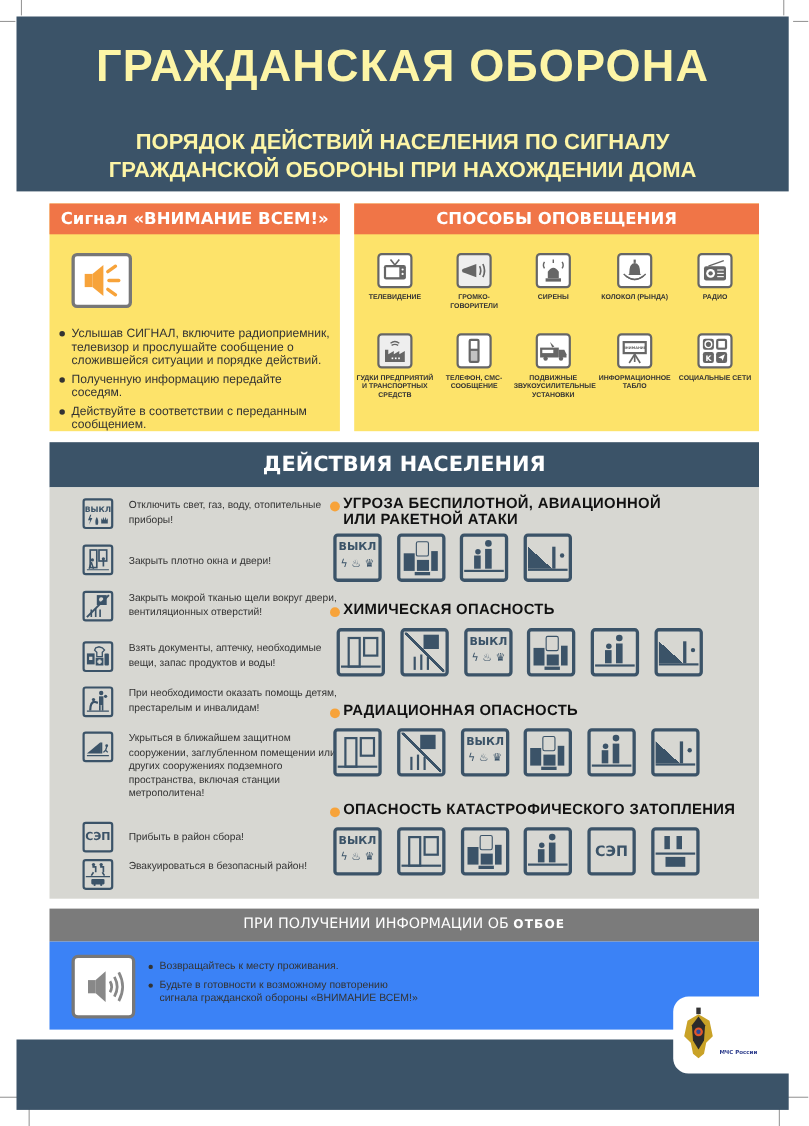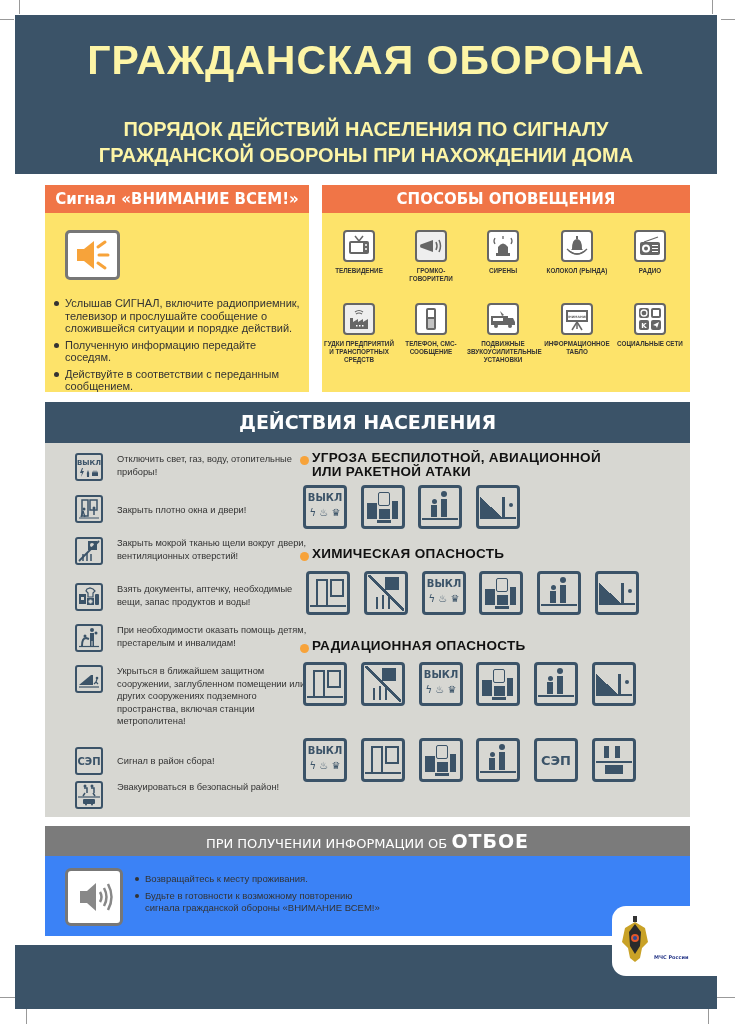--- a/index.html
+++ b/index.html
@@ -90,21 +90,21 @@
   .t-icon {
     position: absolute; top: 0; width: 44px; height: 44px; border: 3px solid #3b5368; border-radius: 4px;
     background: #d7d7d2; display: flex; align-items: center; justify-content: center;
   }
 
   
   .otboi-band {
     position: absolute; left: 45px; top: 826px; width: 645px; height: 30px; background: #7b7b7b;
     color: #fff; text-align: center; line-height: 30px; font-size: 13px; font-family: "DejaVu Sans", sans-serif;
   }
-  .otboi-band b { font-size: 19px; letter-spacing: 1px; }
+  .otboi-band b { font-size: 11px; letter-spacing: 1px; }
   .otboi-body { position: absolute; left: 45px; top: 856px; width: 645px; height: 80px; background: #3b82f6; }
   .otboi-speaker {
     position: absolute; left: 20px; top: 12px; width: 58px; height: 58px;
     border: 3px solid #777; border-radius: 6px; background: #fff;
   }
   .otboi-list { position: absolute; left: 90px; top: 17px; list-style: none; }
   .otboi-list li {
     position: relative; padding-left: 10px; font-size: 9.5px; line-height: 12.5px; color: #333; margin-bottom: 4px;
     font-family: "Liberation Sans", sans-serif;
   }
@@ -366,21 +366,21 @@
           <path d="M20 12 L19 15 L21 17 M19 15 L17 17" stroke="#3b5368" stroke-width="1.2" fill="none"></path>
           <line x1="2" y1="20" x2="22" y2="20" stroke="#3b5368" stroke-width="1.2"></line>
         </svg>
     </div>
     <div class="act-text">Укрыться в ближайшем защитном сооружении, заглубленном помещении или других сооружениях подземного пространства, включая станции метрополитена!</div>
   </div>
   <div class="act-item" style="top:304px;">
     <div class="act-icon">
       <span style="font-weight:bold;font-size:10px;color:#3b5368;font-family:'DejaVu Sans',sans-serif;">СЭП</span>
     </div>
-    <div class="act-text" style="top:8px;">Сигнал в район сбора!</div>
+    <div class="act-text" style="top:8px;">Прибыть в район сбора!</div>
   </div>
   <div class="act-item" style="top:338px;">
     <div class="act-icon">
       <svg width="24" height="24" viewBox="0 0 24 24">
           <circle cx="8" cy="3" r="1.5" fill="#3b5368"></circle>
           <circle cx="15" cy="3" r="1.5" fill="#3b5368"></circle>
           <path d="M7 5 H10 V10 M14 5 H17 V10 M8 10 L6 13 M16 10 L18 13" stroke="#3b5368" stroke-width="1.5" fill="none"></path>
           <line x1="1" y1="14" x2="23" y2="14" stroke="#3b5368" stroke-width="1.2"></line>
           <rect x="6" y="16" width="12" height="5" rx="1" fill="#3b5368"></rect>
           <circle cx="9" cy="21.5" r="1" fill="#3b5368"></circle>
@@ -450,20 +450,21 @@
       <div class="t-icon" style="left:234px;">
           <span class="ic-help"></span>
         </div>
       <div class="t-icon" style="left:292px;">
           <span class="ic-shelter"></span>
         </div>
     </div>
   </div>
 
   <div class="threat" style="top:286px;">
+    <div class="threat-title">ОПАСНОСТЬ КАТАСТРОФИЧЕСКОГО ЗАТОПЛЕНИЯ</div>
     <div class="threat-icons" style="margin-top:9px;">
       <div class="t-icon" style="left:3px;">
           <span class="ic-switch"></span>
         </div>
       <div class="t-icon" style="left:61px;">
           <span class="ic-windows"></span>
         </div>
       <div class="t-icon" style="left:119px;">
           <span class="ic-supplies"></span>
         </div>

